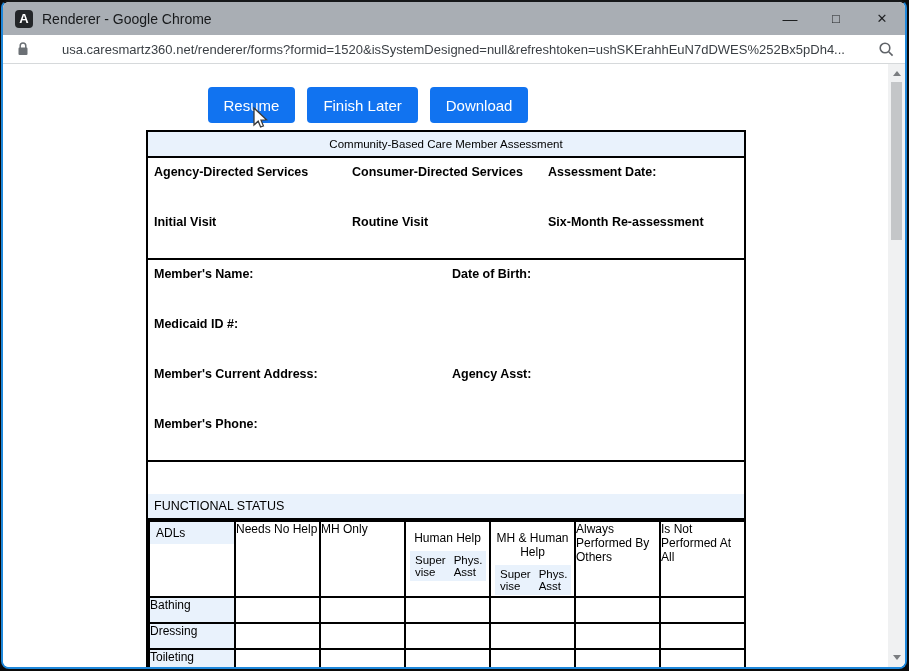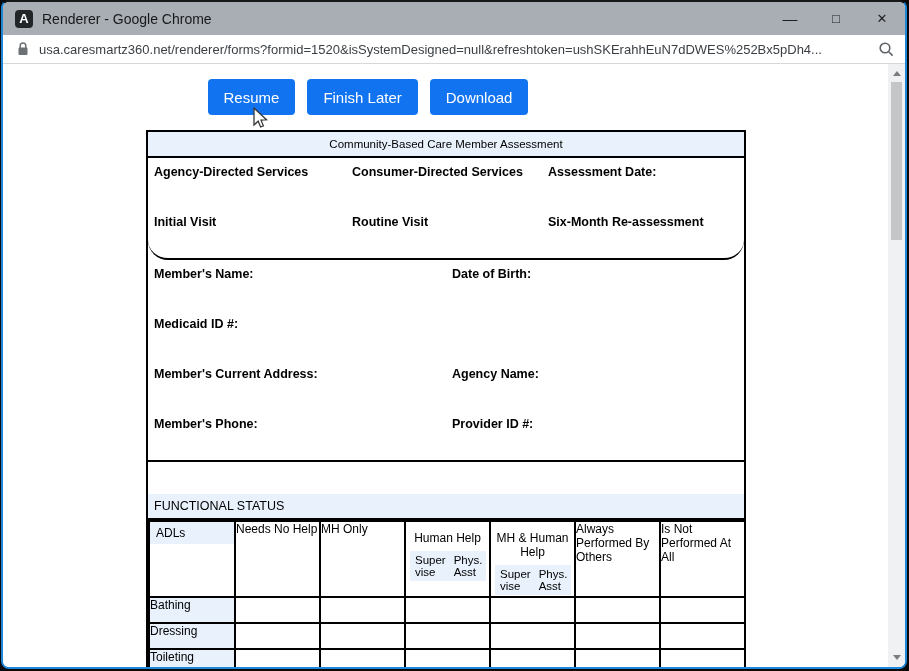--- a/index.html
+++ b/index.html
@@ -33,26 +33,26 @@
   }
   .ctrl.min { font-size: 15px; }
   
   .urlbar {
     height: 29px; flex: 0 0 auto; background: #fff;
     border-bottom: 1px solid #d6d9db;
     display: flex; align-items: center; padding: 0 10px 0 14px; gap: 10px;
   }
   .url-text {
     font-size: 13px; color: #3a3f44; white-space: nowrap;
-    overflow: hidden; flex: 1;
+    overflow: hidden; flex: 1; text-align: center;
   }
   
   .content { position: relative; flex: 1; background: #fff; overflow: hidden; }
   .btn-row {
-    position: absolute; top: 15px; left: 0; width: 730px;
+    position: absolute; top: 23px; left: 0; width: 730px;
     display: flex; justify-content: center; gap: 12px;
   }
   .btn {
     background: #1173f0; color: #fff; border: none; border-radius: 4px;
     font-size: 15px; padding: 0 16px; height: 36px;
     font-family: "Liberation Sans", sans-serif; cursor: pointer;
   }
   .cursor { position: absolute; left: 248px; top: 42px; z-index: 5; }
   
   .scrollbar { position: absolute; top: 0; right: 0; width: 17px; height: 100%; background: #f0f1f2; }
@@ -70,21 +70,21 @@
   .sb-thumb { position: absolute; top: 18px; left: 3px; width: 11px; height: 158px; background: #c4c6c8; }
   
   .form {
     position: absolute; left: 143px; top: 66px; width: 600px;
     border: 2px solid #000; color: #000; background: #fff;
   }
   .form-title {
     height: 26px; background: #e9f2fc; border-bottom: 2px solid #000;
     display: flex; align-items: center; justify-content: center; font-size: 11.5px;
   }
-  .visit-section { border-bottom: 2px solid #000; border-radius: 20px; }
+  .visit-section { border-bottom: 2px solid #000; }
   .visit-row { height: 50px; padding: 7px 0 0 6px; display: grid; grid-template-columns: 198px 196px 1fr; }
   .visit-row span { font-weight: 700; font-size: 12.5px; }
   .member-section { border-bottom: 2px solid #000; }
   .member-row { height: 50px; padding: 7px 0 0 6px; display: grid; grid-template-columns: 298px 1fr; }
   .member-row span { font-weight: 700; font-size: 12.5px; }
   .fs-bar {
     height: 26px; background: #e9f2fc; border-bottom: 2px solid #000;
     display: flex; align-items: center; padding-left: 6px; font-size: 12.5px; margin-top: 32px;
   }
   table.fs { border-collapse: collapse; width: 100%; table-layout: fixed; }
@@ -162,25 +162,24 @@
       <div class="member-section">
         <div class="member-row">
           <span>Member's Name:</span>
           <span>Date of Birth:</span>
         </div>
         <div class="member-row">
           <span>Medicaid ID #:</span>
         </div>
         <div class="member-row">
           <span>Member's Current Address:</span>
-          <span>Agency Name:</span>
+          <span>Agency Asst:</span>
         </div>
         <div class="member-row">
           <span>Member's Phone:</span>
-          <span>Provider ID #:</span>
         </div>
       </div>
 
       <div class="fs-bar">FUNCTIONAL STATUS</div>
 
       <table class="fs">
         <colgroup>
           <col style="width:86px">
             <col style="width:85px">
             <col style="width:85px">

